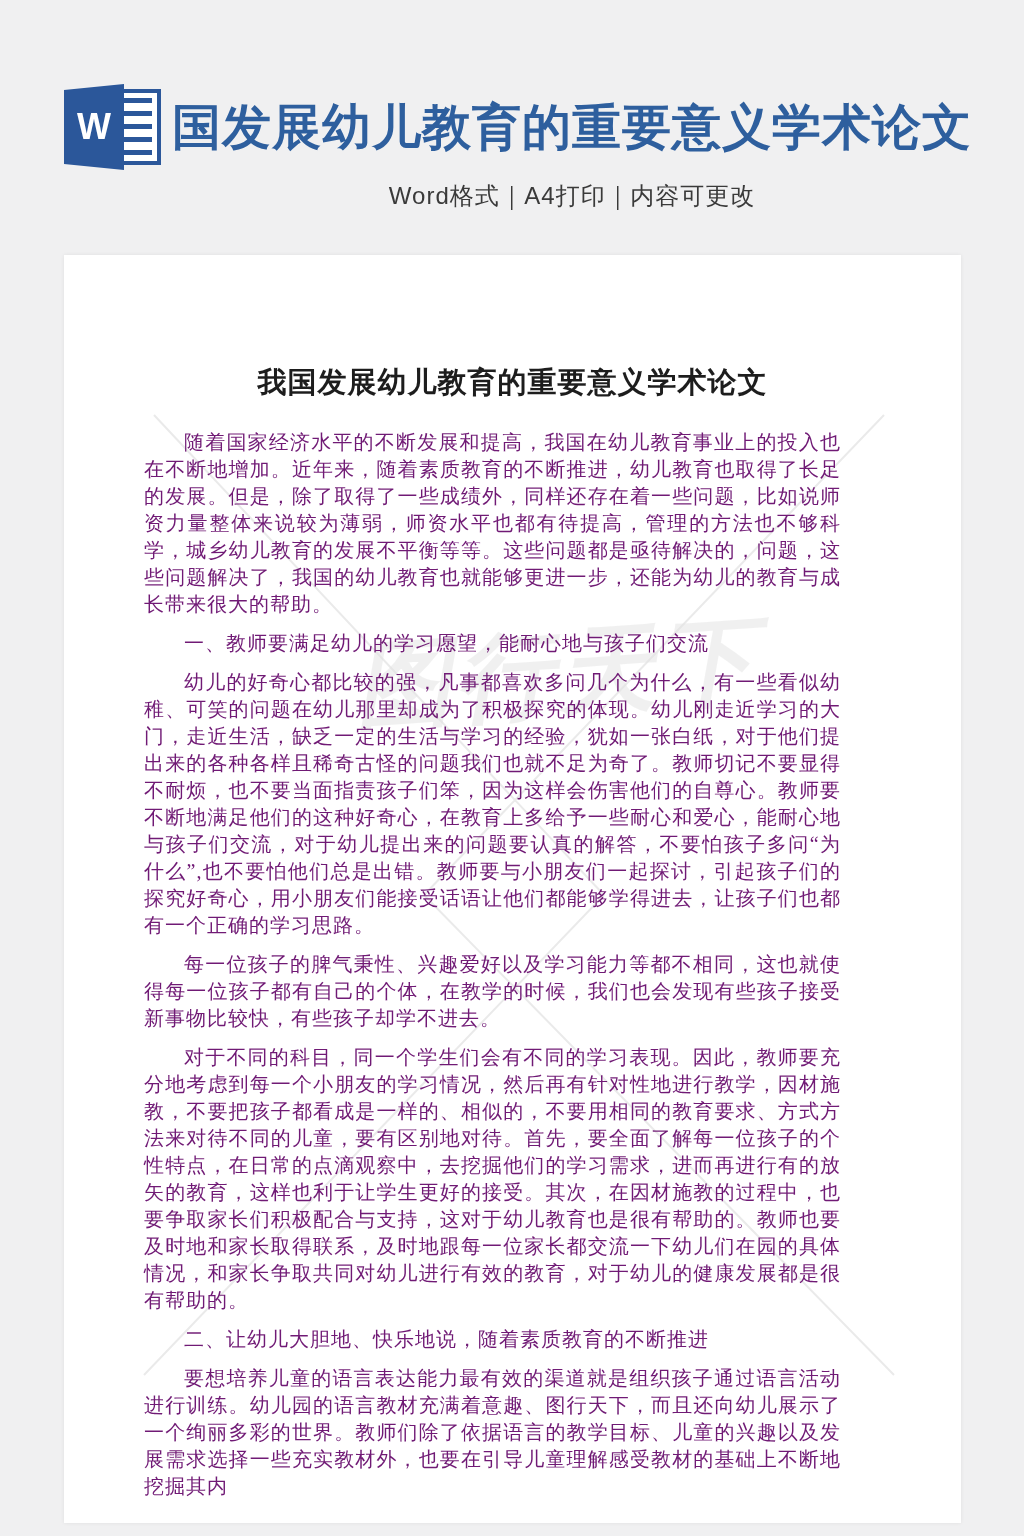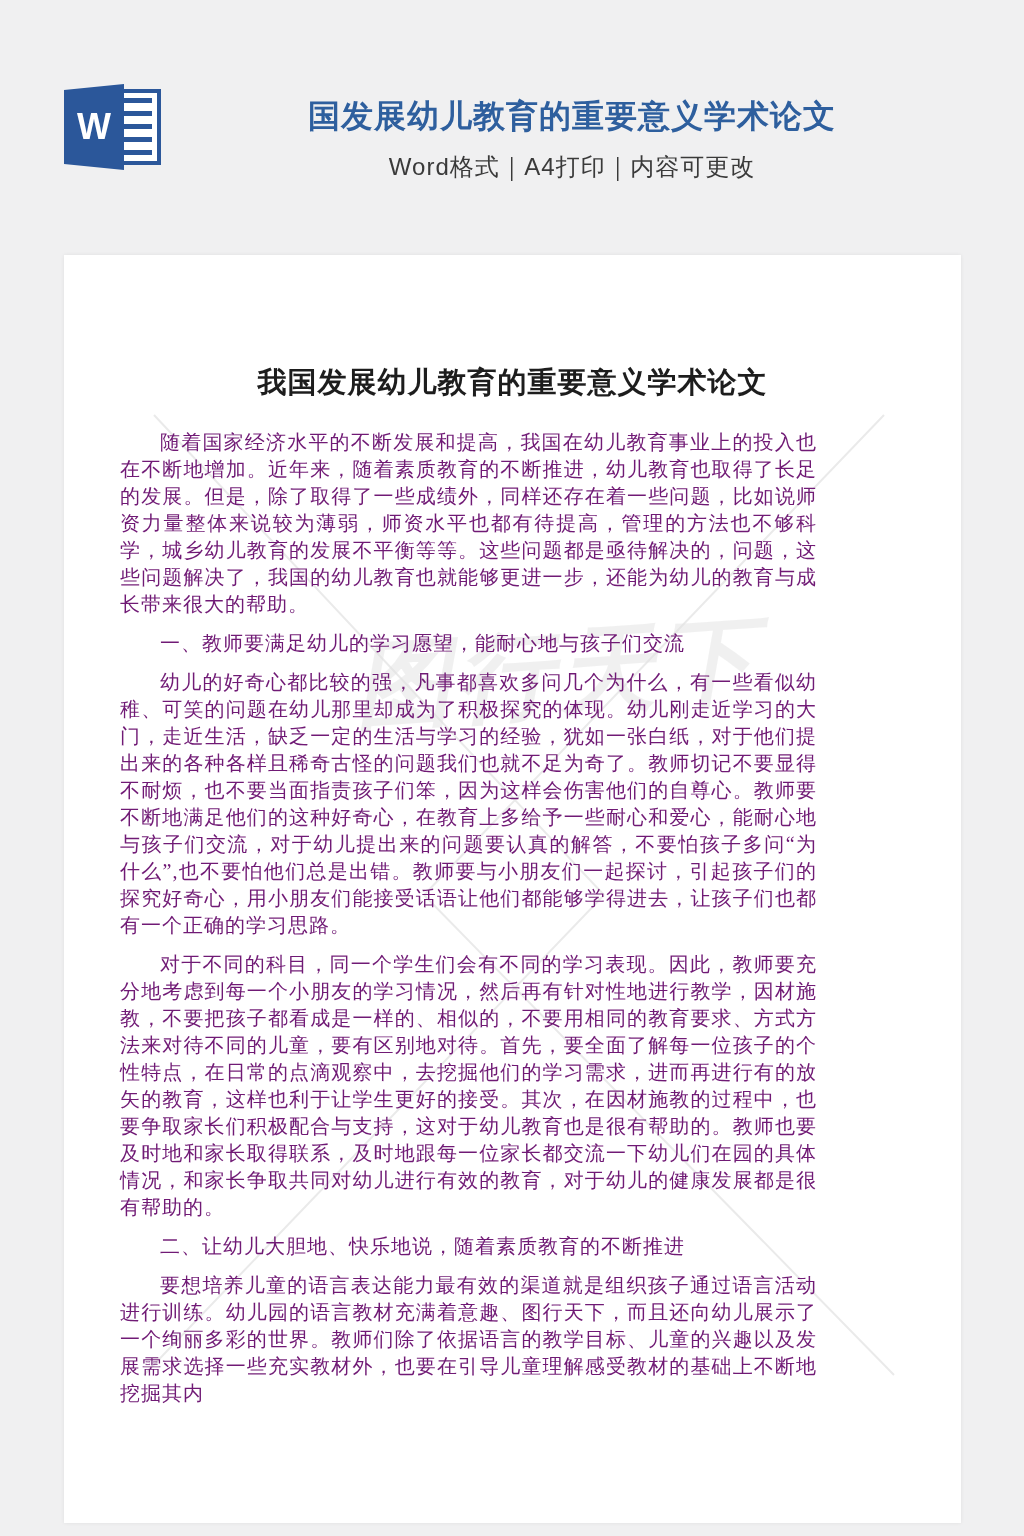--- a/index.html
+++ b/index.html
@@ -23,38 +23,38 @@
   .icon-front{
     position:absolute;left:0;top:0;width:60px;height:86px;
     background:var(--word-blue,#2b579a);
     clip-path:polygon(0 7%,100% 0,100% 100%,0 93%);
     display:flex;align-items:center;justify-content:center;
   }
   .icon-front span{color:#fff;font-weight:700;font-size:36px;line-height:1;}
   .header-text{position:absolute;left:140px;right:20px;top:0;text-align:center;}
   .header-title{
     margin:0;padding-top:95px;
-    font-size:32px;font-weight:700;letter-spacing:1px;
+    font-size:49px;font-weight:700;letter-spacing:1px;
     color:var(--accent,#2e5f9e);white-space:nowrap;
   }
-  .header-subtitle{margin-top:12px;font-size:24px;color:#3a3a3a;letter-spacing:1px;}
+  .header-subtitle{margin-top:19px;font-size:24px;color:#3a3a3a;letter-spacing:1px;}
   
   .page{
     position:absolute;left:64px;top:255px;width:897px;height:1268px;
     background:#ffffff;box-shadow:0 0 4px rgba(0,0,0,0.07);
     overflow:hidden;
   }
   .watermark-svg{position:absolute;left:0;top:0;z-index:0;pointer-events:none;}
   .watermark-text{
     position:absolute;left:290px;top:355px;z-index:0;pointer-events:none;
     font-family:"Liberation Serif","DejaVu Serif",serif;font-style:italic;font-weight:700;
     font-size:96px;color:#e3e3e3;opacity:.5;letter-spacing:6px;white-space:nowrap;
     transform:rotate(-4deg);
   }
-  .doc-content{position:relative;z-index:1;padding:0 56px;}
+  .doc-content{position:relative;z-index:1;padding:0 80px;}
   .doc-title{
     margin:108px 0 26px 0;text-align:center;
     font-family:"Liberation Serif","DejaVu Serif",serif;
     font-size:29px;font-weight:700;color:#1d1d1d;letter-spacing:1px;white-space:nowrap;
   }
   .doc-body{width:697px;}
   .doc-body p{
     margin:0 0 12px 0;
     font-family:"Liberation Serif","DejaVu Serif",serif;
     font-size:20px;line-height:27px;letter-spacing:1px;
@@ -89,20 +89,21 @@
       <line x1="540" y1="640" x2="80" y2="1120" stroke="#eaeaea" stroke-width="2"></line>
     </svg>
     <div class="watermark-text">图行天下</div>
 
     <div class="doc-content">
       <h2 class="doc-title">我国发展幼儿教育的重要意义学术论文</h2>
       <div class="doc-body">
           <p>随着国家经济水平的不断发展和提高，我国在幼儿教育事业上的投入也在不断地增加。近年来，随着素质教育的不断推进，幼儿教育也取得了长足的发展。但是，除了取得了一些成绩外，同样还存在着一些问题，比如说师资力量整体来说较为薄弱，师资水平也都有待提高，管理的方法也不够科学，城乡幼儿教育的发展不平衡等等。这些问题都是亟待解决的，问题，这些问题解决了，我国的幼儿教育也就能够更进一步，还能为幼儿的教育与成长带来很大的帮助。</p>
           <p>一、教师要满足幼儿的学习愿望，能耐心地与孩子们交流</p>
           <p>幼儿的好奇心都比较的强，凡事都喜欢多问几个为什么，有一些看似幼稚、可笑的问题在幼儿那里却成为了积极探究的体现。幼儿刚走近学习的大门，走近生活，缺乏一定的生活与学习的经验，犹如一张白纸，对于他们提出来的各种各样且稀奇古怪的问题我们也就不足为奇了。教师切记不要显得不耐烦，也不要当面指责孩子们笨，因为这样会伤害他们的自尊心。教师要不断地满足他们的这种好奇心，在教育上多给予一些耐心和爱心，能耐心地与孩子们交流，对于幼儿提出来的问题要认真的解答，不要怕孩子多问“为什么”,也不要怕他们总是出错。教师要与小朋友们一起探讨，引起孩子们的探究好奇心，用小朋友们能接受话语让他们都能够学得进去，让孩子们也都有一个正确的学习思路。</p>
+          <p>每一位孩子的脾气秉性、兴趣爱好以及学习能力等都不相同，这也就使得每一位孩子都有自己的个体，在教学的时候，我们也会发现有些孩子接受新事物比较快，有些孩子却学不进去。</p>
           <p>对于不同的科目，同一个学生们会有不同的学习表现。因此，教师要充分地考虑到每一个小朋友的学习情况，然后再有针对性地进行教学，因材施教，不要把孩子都看成是一样的、相似的，不要用相同的教育要求、方式方法来对待不同的儿童，要有区别地对待。首先，要全面了解每一位孩子的个性特点，在日常的点滴观察中，去挖掘他们的学习需求，进而再进行有的放矢的教育，这样也利于让学生更好的接受。其次，在因材施教的过程中，也要争取家长们积极配合与支持，这对于幼儿教育也是很有帮助的。教师也要及时地和家长取得联系，及时地跟每一位家长都交流一下幼儿们在园的具体情况，和家长争取共同对幼儿进行有效的教育，对于幼儿的健康发展都是很有帮助的。</p>
           <p>二、让幼儿大胆地、快乐地说，随着素质教育的不断推进</p>
           <p>要想培养儿童的语言表达能力最有效的渠道就是组织孩子通过语言活动进行训练。幼儿园的语言教材充满着意趣、图行天下，而且还向幼儿展示了一个绚丽多彩的世界。教师们除了依据语言的教学目标、儿童的兴趣以及发展需求选择一些充实教材外，也要在引导儿童理解感受教材的基础上不断地挖掘其内</p>
         </div>
     </div>
   </main>
 
 </div>
 
 </body></html>

